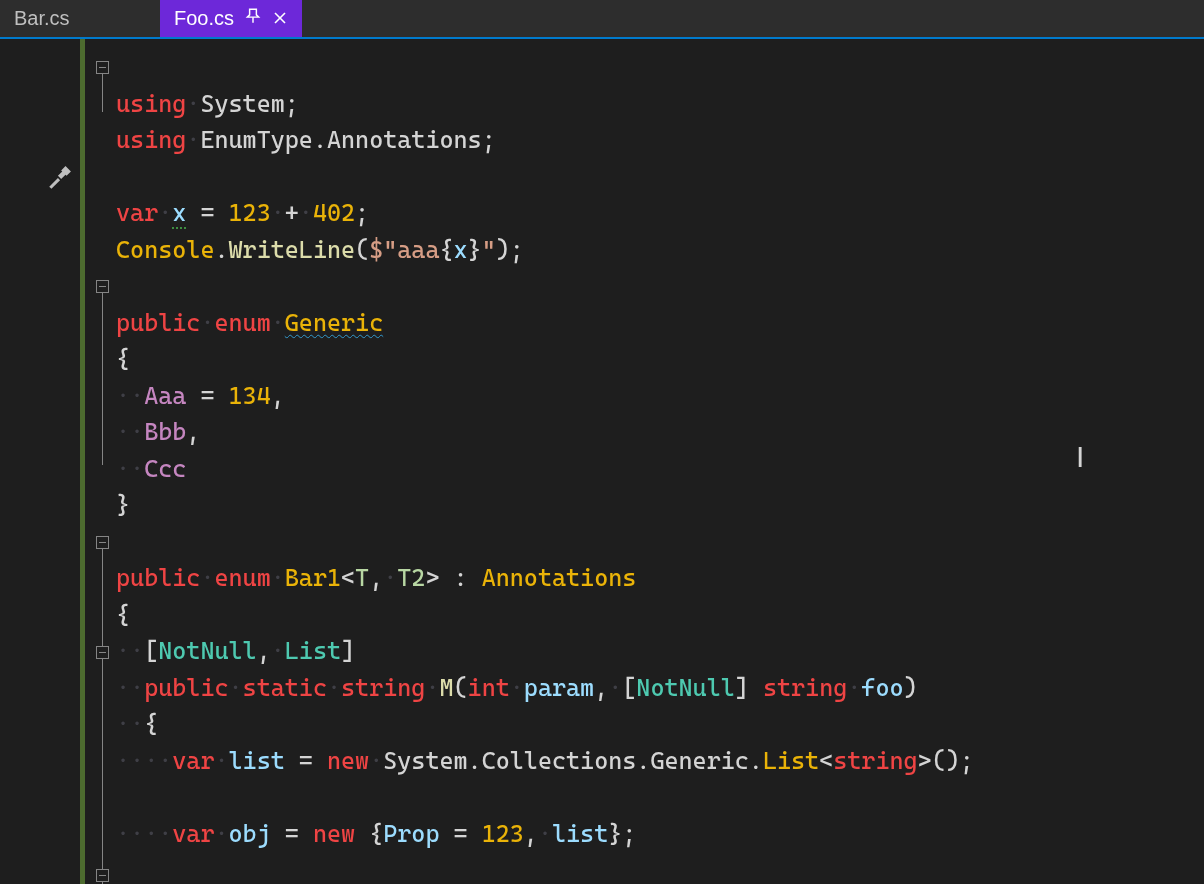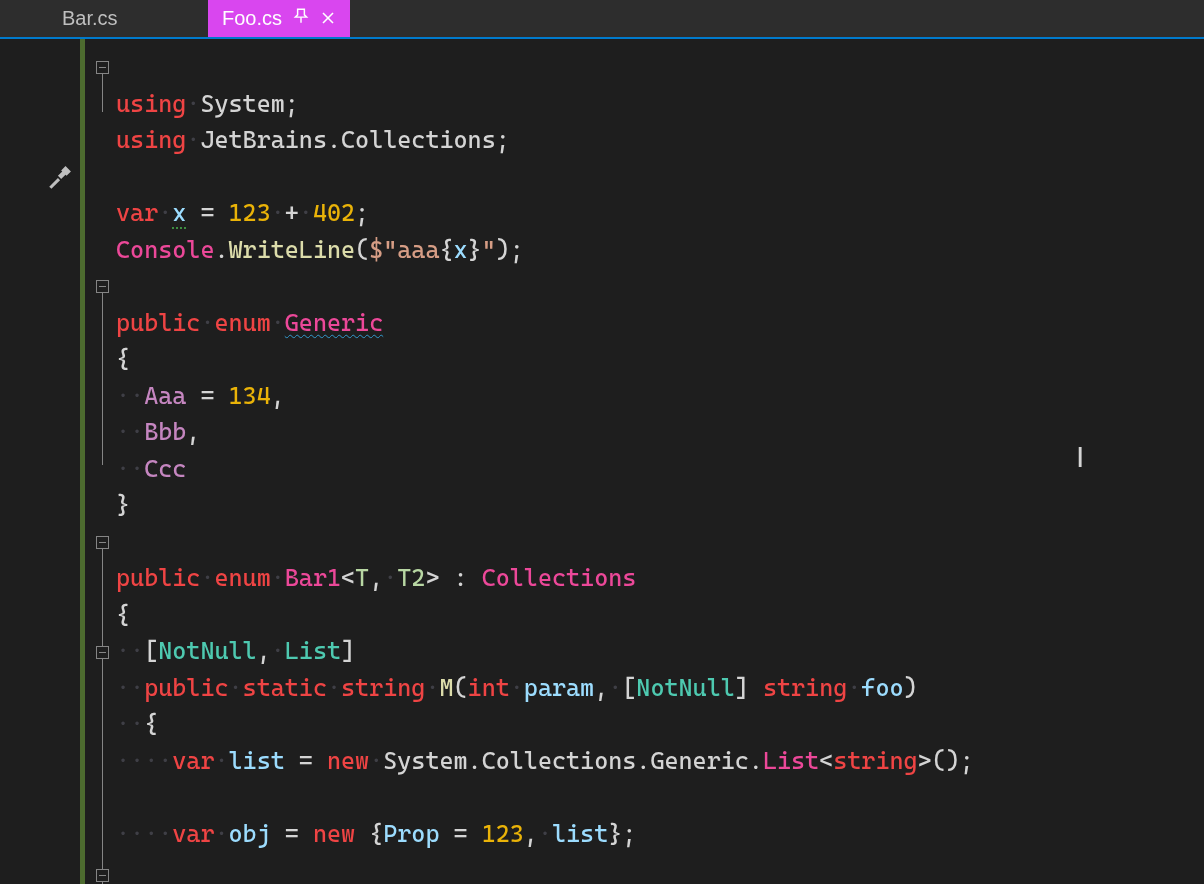--- a/index.html
+++ b/index.html
@@ -22,22 +22,22 @@
     display: flex;
     align-items: center;
     padding: 0 14px;
     font-size: 20px;
     color: #cccccc;
     gap: 10px;
     font-family: "Segoe UI", Arial, sans-serif;
     position: relative;
     cursor: pointer;
   }
-  .tab-inactive { background: #2d2d2d; color:#bfbfbf; width:160px;margin-left:48px; }
-  .tab-active   { background: #d946ef; color: #ffffff; }
+  .tab-inactive { background: #2d2d2d; color:#bfbfbf; width:160px; }
+  .tab-active   { background: #6d28d9; color: #ffffff; }
   .tab-active span.icon { color:#fff; }
   .tab .pin { font-size: 20px; }
   .tab .close{ font-size: 20px; line-height:1; }
   
   .editor {
     display: flex;
     height: calc(884px - 39px);
     background: #1e1e1e;
   }
   .gutter-breakpoint {
@@ -73,21 +73,21 @@
     flex:1;
     padding-top: 10px;
     font-size: 24px;
     line-height: 36.5px;
     white-space: pre;
     position:relative;
   }
   
   .kw   { color:#ef4444; } 
   .ns   { color:#d4d4d4;margin-top:36px; }
-  .type { color:#ec4899; }
+  .type { color:#eab308; }
   .str  { color:#d69d85; }
   .num  { color:#eab308; }
   .meth { color:#dcdcaa; }
   .ident{ color:#9cdcfe; }
   .op   { color:#d4d4d4; }
   .punct{ color:#d4d4d4; }
   .attr { color:#4ec9b0; }
   .enumm{ color:#c586c0; }
   .tparam{color:#b8d7a3;}
   .pale { color:#d4d4d4;}
@@ -167,33 +167,33 @@
     <div class="fold" style="top:241px"></div>
     <div class="vline" style="top:254px;height:172px"></div>
     <div class="fold" style="top:497px"></div>
     <div class="vline" style="top:510px;height:340px"></div>
     <div class="fold" style="top:607px"></div>
     <div class="fold" style="top:830px"></div>
   </div>
 
   <div class="code">
 <span class="kw">using</span><span class="ws-dot">·</span><span class="ns">System</span><span class="punct">;</span>
-<span class="kw">using</span><span class="ws-dot">·</span><span class="ns">JetBrains.Collections</span><span class="punct">;</span>
+<span class="kw">using</span><span class="ws-dot">·</span><span class="ns">EnumType.Annotations</span><span class="punct">;</span>
 
 <span class="kw">var</span><span class="ws-dot">·</span><span class="ident greenhint">x</span><span class="op"> = </span><span class="num">123</span><span class="ws-dot">·</span><span class="op">+</span><span class="ws-dot">·</span><span class="num">402</span><span class="punct">;</span>
 <span class="type">Console</span><span class="punct">.</span><span class="meth">WriteLine</span><span class="punct">(</span><span class="str">$</span><span class="str">"</span><span class="str">aaa</span><span class="punct">{</span><span class="ident">x</span><span class="punct">}</span><span class="str">"</span><span class="punct">)</span><span class="punct">;</span>
 
 <span class="kw">public</span><span class="ws-dot">·</span><span class="kw">enum</span><span class="ws-dot">·</span><span class="type squiggle">Generic</span>
 <span class="punct">{</span>
 <span class="ws-dot">··</span><span class="enumm">Aaa</span><span class="op"> = </span><span class="num">134</span><span class="punct">,</span>
 <span class="ws-dot">··</span><span class="enumm">Bbb</span><span class="punct">,</span>
 <span class="ws-dot">··</span><span class="enumm">Ccc</span>
 <span class="punct">}</span>
 
-<span class="kw">public</span><span class="ws-dot">·</span><span class="kw">enum</span><span class="ws-dot">·</span><span class="type">Bar1</span><span class="punct">&lt;</span><span class="tparam">T</span><span class="punct">,</span><span class="ws-dot">·</span><span class="tparam">T2</span><span class="punct">&gt;</span><span class="punct"> : </span><span class="type">Collections</span>
+<span class="kw">public</span><span class="ws-dot">·</span><span class="kw">enum</span><span class="ws-dot">·</span><span class="type">Bar1</span><span class="punct">&lt;</span><span class="tparam">T</span><span class="punct">,</span><span class="ws-dot">·</span><span class="tparam">T2</span><span class="punct">&gt;</span><span class="punct"> : </span><span class="type">Annotations</span>
 <span class="punct">{</span>
 <span class="ws-dot">··</span><span class="punct">[</span><span class="attr">NotNull</span><span class="punct">,</span><span class="ws-dot">·</span><span class="attr">List</span><span class="punct">]</span>
 <span class="ws-dot">··</span><span class="kw">public</span><span class="ws-dot">·</span><span class="kw">static</span><span class="ws-dot">·</span><span class="kw">string</span><span class="ws-dot">·</span><span class="meth">M</span><span class="punct">(</span><span class="kw">int</span><span class="ws-dot">·</span><span class="ident">param</span><span class="punct">,</span><span class="ws-dot">·</span><span class="punct">[</span><span class="attr">NotNull</span><span class="punct">] </span><span class="kw">string</span><span class="ws-dot">·</span><span class="ident">foo</span><span class="punct">)</span>
 <span class="ws-dot">··</span><span class="punct">{</span>
 <span class="ws-dot">····</span><span class="kw">var</span><span class="ws-dot">·</span><span class="ident">list</span><span class="op"> = </span><span class="kw">new</span><span class="ws-dot">·</span><span class="pale">System.Collections.Generic.</span><span class="type">List</span><span class="punct">&lt;</span><span class="kw">string</span><span class="punct">&gt;</span><span class="punct">();</span>
 
 <span class="ws-dot">····</span><span class="kw">var</span><span class="ws-dot">·</span><span class="ident">obj</span><span class="op"> = </span><span class="kw">new</span><span class="punct"> {</span><span class="ident">Prop</span><span class="op"> = </span><span class="num">123</span><span class="punct">,</span><span class="ws-dot">·</span><span class="ident">list</span><span class="punct">};</span>
 
 
     <span class="cursor-caret" style="top:400px;left:960px">I</span>

